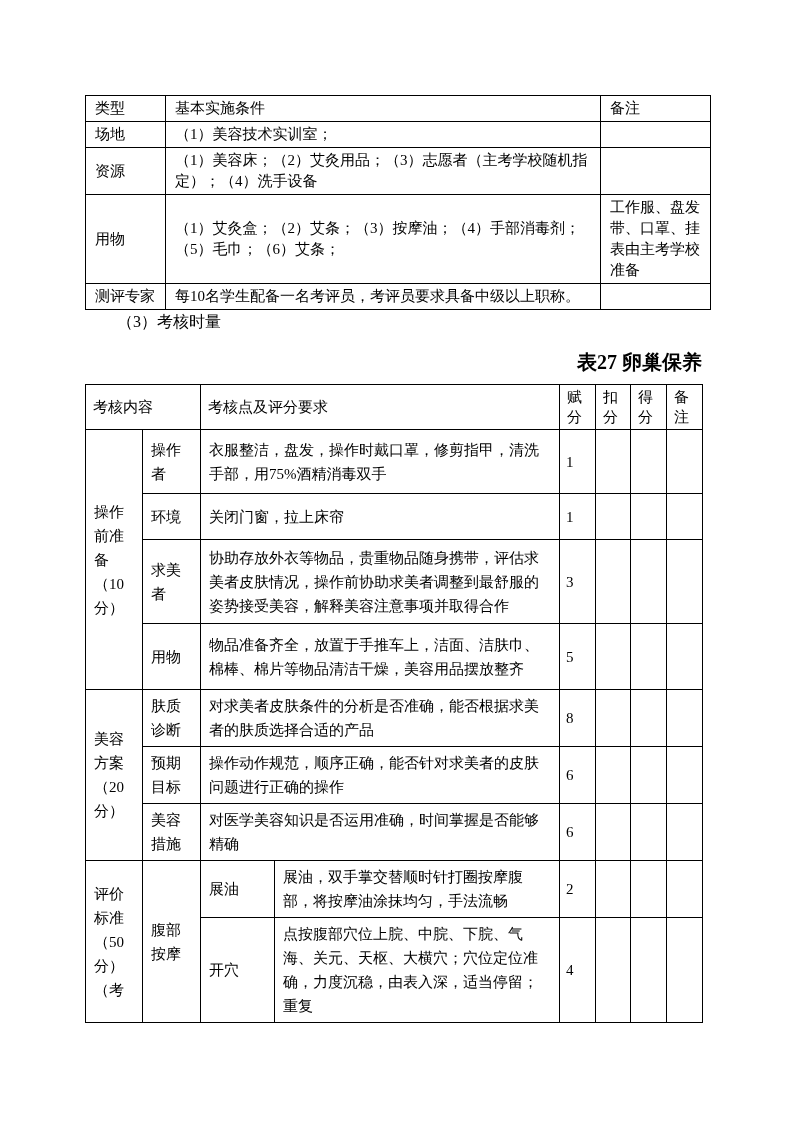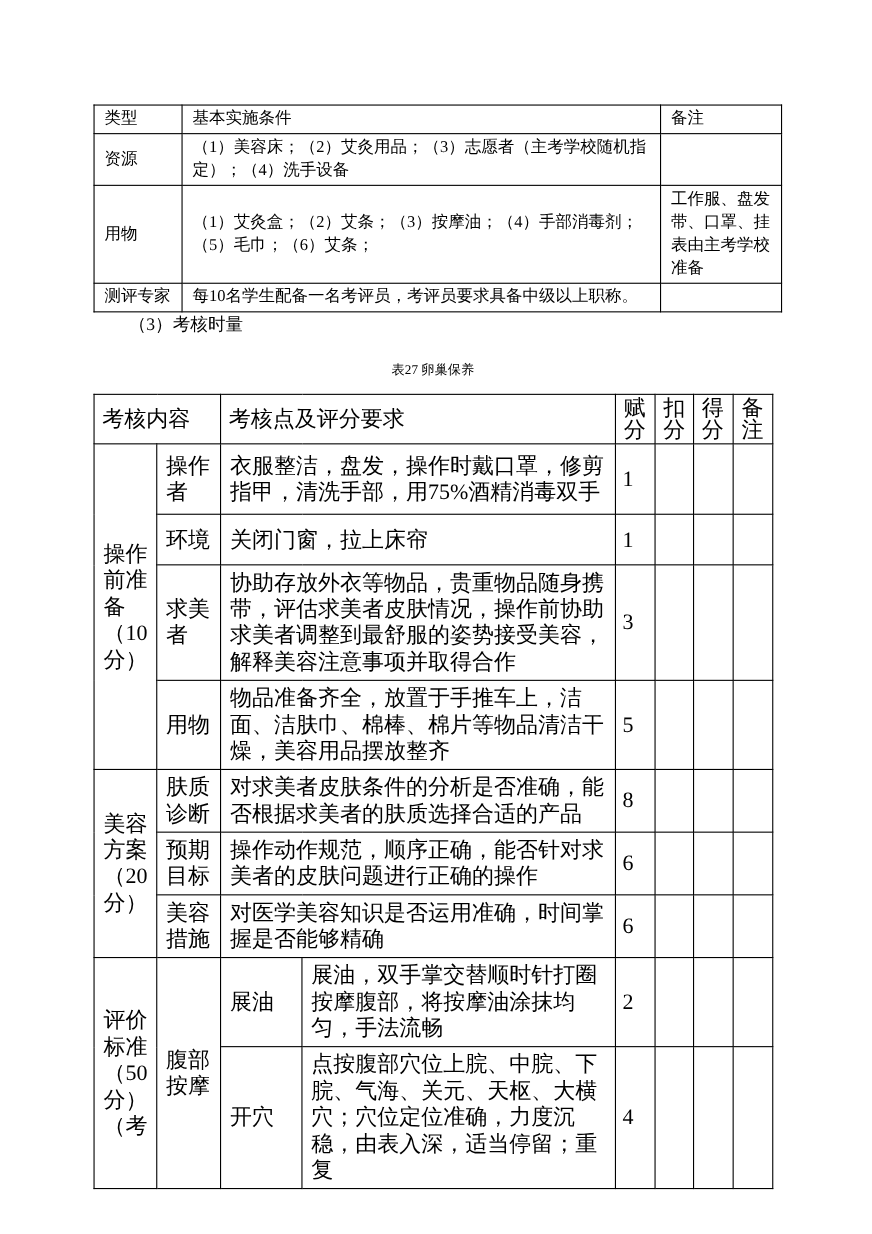--- a/index.html
+++ b/index.html
@@ -16,24 +16,24 @@
 
   
   .t1 { width:625px; font-size:15px; line-height:21px; }
   .t1 td { padding:2px 9px; vertical-align:middle; }
   .t1 .rh25 td { height:25px; }
   .t1 .rh45 td { height:45px; }
   .t1 .rh80 td { height:80px;margin-left:25px; }
 
   
   .para { font-size:16px; line-height:24px; text-indent:2em; margin-top:0; width:620px; }
-  .caption { font-size:12px; line-height:24px; text-align:center; width:617px; margin-top:16px; margin-bottom:10px; }
+  .caption { font-size:20px; line-height:24px; text-align:right; width:617px; margin-top:16px; margin-bottom:10px;font-weight:bold; }
 
   
-  .t2 { width:617px; font-size:20px; line-height:24px; }
+  .t2 { width:617px; font-size:15px; line-height:24px; }
   .t2 td { padding:4px 8px; vertical-align:middle; }
   .t2 tr.hd td { line-height:20px; height:40px; padding:2px 7px; vertical-align:middle; }
   .t2 .grp { padding:4px 8px; }
   .t2 .itm { padding:4px 8px; vertical-align:middle; }
   .t2 .txt { vertical-align:middle; }
   .t2 .sc  { padding:4px 6px; vertical-align:middle; text-align:left; }
   .t2 .rh64 td { height:64px; }
   .t2 .rh46 td { height:46px; }
   .t2 .rh84 td { height:84px; }
   .t2 .rh66 td { height:66px; }
@@ -51,20 +51,25 @@
       <colgroup>
           <col style="width:80px">
           <col style="width:435px">
           <col style="width:110px">
         </colgroup>
       <tbody>
         <tr class="rh25">
           <td>类型</td>
           <td>基本实施条件</td>
           <td>备注</td>
+        </tr>
+        <tr class="rh25">
+          <td>场地</td>
+          <td>（1）美容技术实训室；</td>
+          <td></td>
         </tr>
         <tr class="rh45">
           <td>资源</td>
           <td>（1）美容床；（2）艾灸用品；（3）志愿者（主考学校随机指定）；（4）洗手设备</td>
           <td></td>
         </tr>
         <tr class="rh80">
           <td>用物</td>
           <td>（1）艾灸盒；（2）艾条；（3）按摩油；（4）手部消毒剂；（5）毛巾；（6）艾条；</td>
           <td>工作服、盘发带、口罩、挂表由主考学校准备</td>

